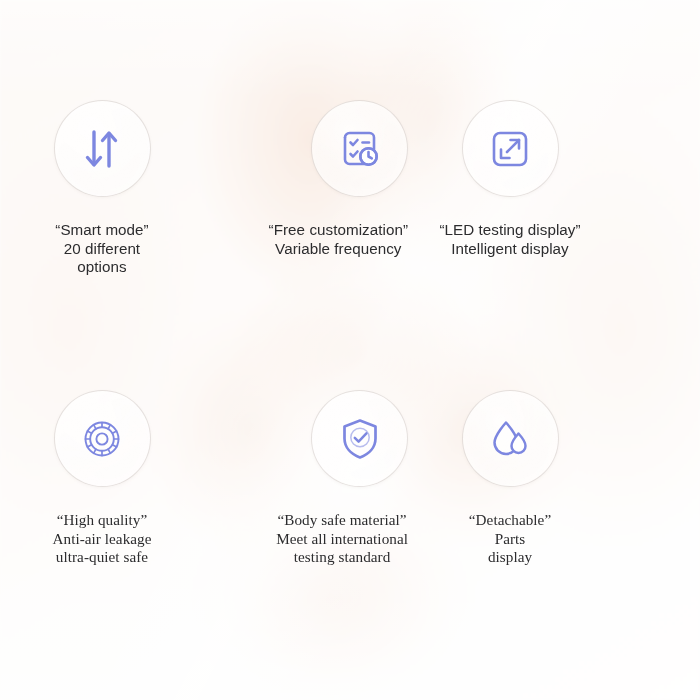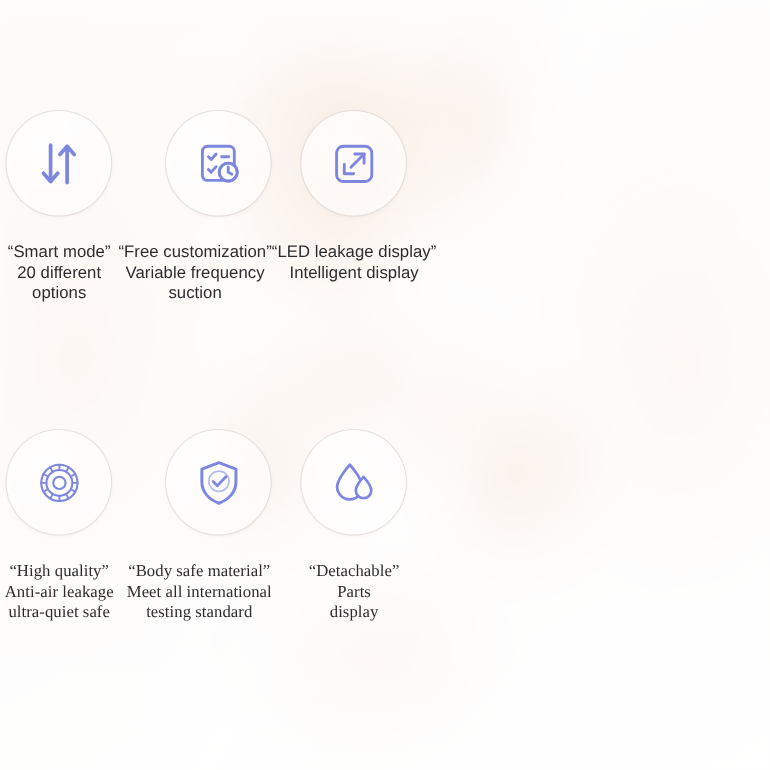--- a/index.html
+++ b/index.html
@@ -54,21 +54,21 @@
     pointer-events: none;
   }
 
   
   #feature-grid {
     position: relative;
     z-index: 3;
     width: 612px;
     height: 700px;
     display: grid;
-    grid-template-columns: repeat(5, 1fr);
+    grid-template-columns: repeat(3, 1fr);
     grid-template-rows: 100px 190px 100px 190px 120px;
     grid-auto-flow: row;
     align-items: start;
   }
 
   .feature-card {
     display: flex;
     flex-direction: column;
     align-items: center;
   }
@@ -156,37 +156,36 @@
           <path d="M26.5 17.5 L33 17.5"></path>
           <circle cx="32.5" cy="31.5" r="8.2" fill="#ffffff"></circle>
           <circle cx="32.5" cy="31.5" r="8.2"></circle>
           <path d="M32.5 27 L32.5 31.5 L35.8 33.4"></path>
         </svg>
       </span>
     </div>
     <div class="feature-caption">
       <span class="caption-line title">“Free customization”</span>
       <span class="caption-line">Variable frequency</span>
-      <span class="caption-line">suction</span>
     </div>
   </div>
 
   <div class="feature-card row-1 col-3">
     <div class="icon-circle">
       <span>
         <svg width="44" height="44" viewBox="0 0 44 44" fill="none" stroke="#7d87e0" stroke-width="2.6" stroke-linecap="round" stroke-linejoin="round">
           <rect x="6" y="6" width="32" height="32" rx="6"></rect>
           <path d="M19 25 L31 13"></path>
           <path d="M31 21.5 L31 13 L22.5 13"></path>
           <path d="M13 22.5 L13 31 L21.5 31"></path>
         </svg>
       </span>
     </div>
     <div class="feature-caption">
-      <span class="caption-line title">“LED leakage display”</span>
+      <span class="caption-line title">“LED testing display”</span>
       <span class="caption-line">Intelligent display</span>
     </div>
   </div>
 
   <div class="feature-card row-2 col-1">
     <div class="icon-circle">
       <span>
         <svg width="44" height="44" viewBox="0 0 44 44" fill="none" stroke="#7d87e0" stroke-width="1.9" stroke-linecap="round" stroke-linejoin="round">
           <circle cx="22" cy="22" r="16.5"></circle>
           <circle cx="22" cy="22" r="11.8"></circle>

